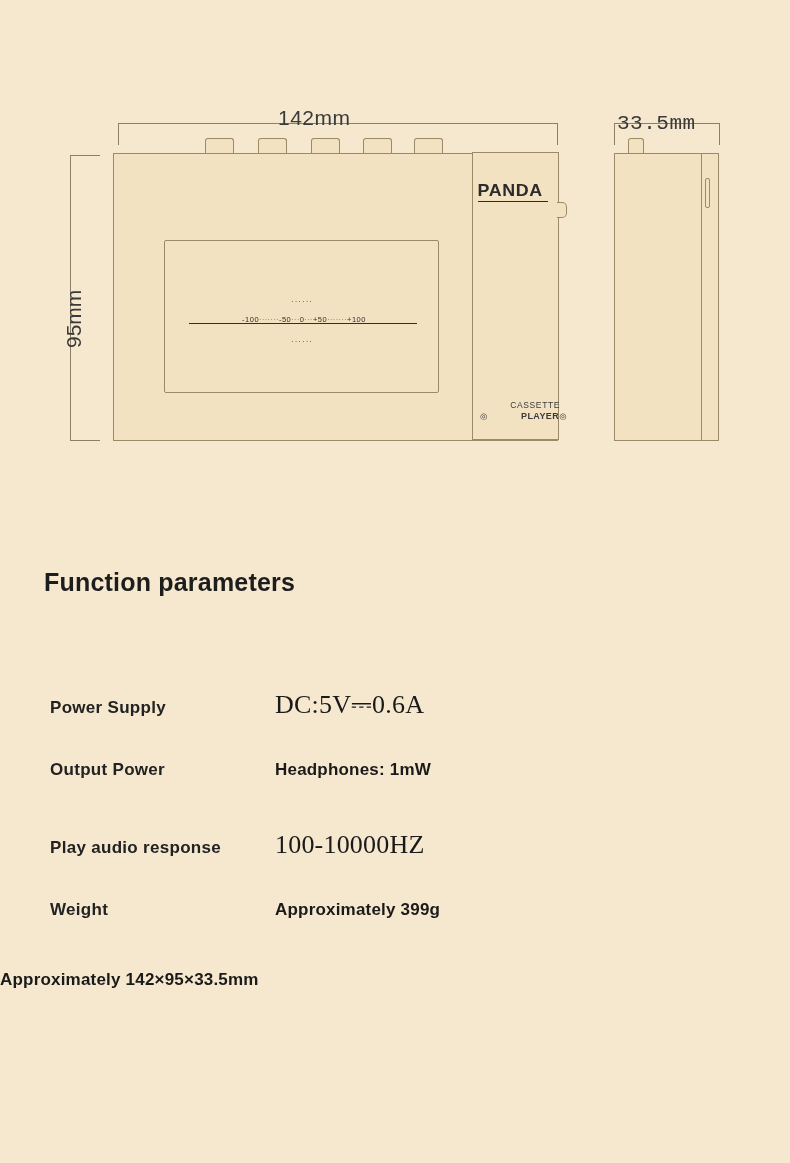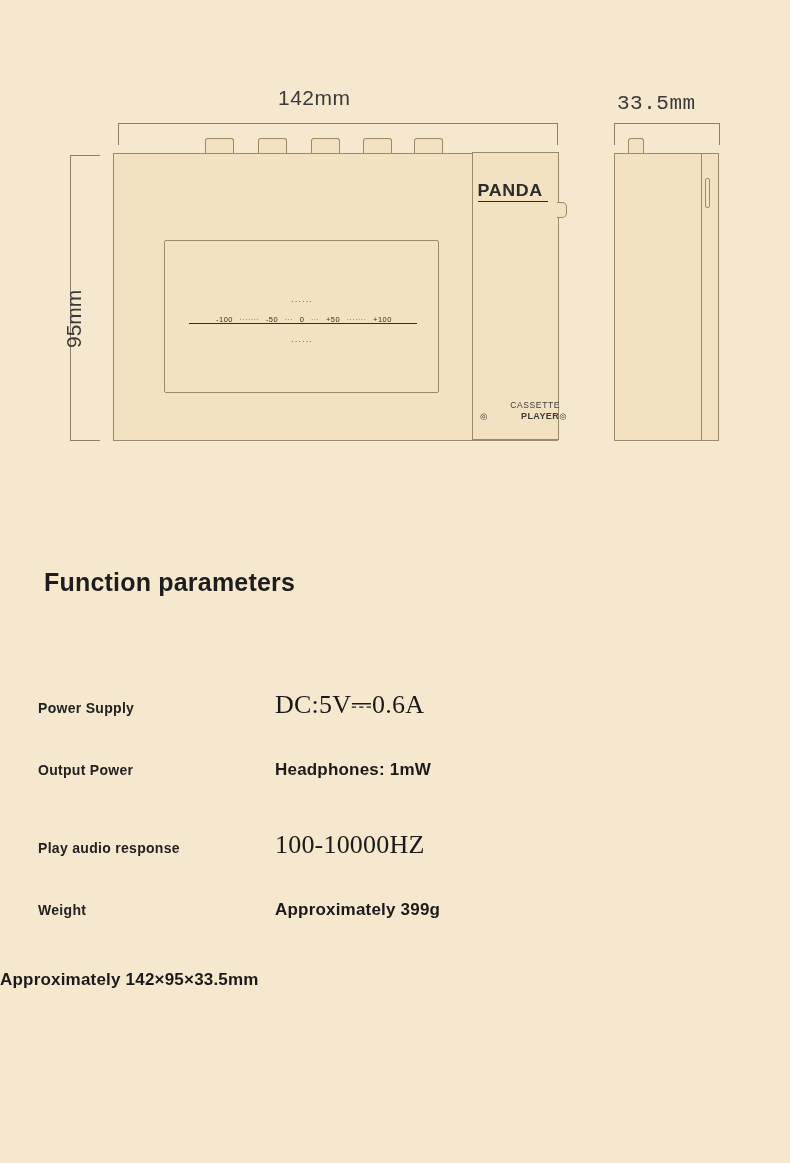--- a/index.html
+++ b/index.html
@@ -23,20 +23,21 @@
     height: 500px;
   }
 
   
   .dim-label {
     position: absolute;
     font-size: 21px;
     color: #3a3a3a;
     letter-spacing: 0.5px;
     font-family: "Liberation Sans", sans-serif;
+    margin-top: 20px;
   }
 
   
   .hdim {
     position: absolute;
     border-top: 1.5px solid #8d7f63;
     height: 0;
   }
   .hdim:before, .hdim:after {
     content: "";
@@ -121,21 +122,21 @@
     letter-spacing: 1px;
   }
   .scale-dots-top { top: 0px; }
   .scale-dots-bottom { top: 40px; }
   .scale-ticks {
     position: absolute;
     left: 27px;
     top: 18px;
     width: 176px;
     display: flex;
-    justify-content: space-between;
+    justify-content: center;
     align-items: center;
     font-size: 7.5px;
     color: #2f2f2f;
     letter-spacing: 0.5px;
   }
   .tickdots { color: #7a7a7a; font-size: 7px; }
 
   
   .front-right-panel {
     position: absolute;
@@ -264,23 +265,23 @@
     top: 690px;
     width: 790px;
   }
   .spec-row {
     display: flex;
     align-items: baseline;
     height: 70px;
   }
   .spec-label {
     width: 275px;
-    padding-left: 38px;
-    box-sizing: border-box;
-    font-size: 14px;
+    padding-left: 50px;
+    box-sizing: border-box;
+    font-size: 17px;
     font-weight: bold;
     color: #222;
     letter-spacing: 0.3px;
   }
   .spec-value {
     font-size: 17px;
     font-weight: bold;
     color: #1a1a1a;
     letter-spacing: 0.2px;
   }

